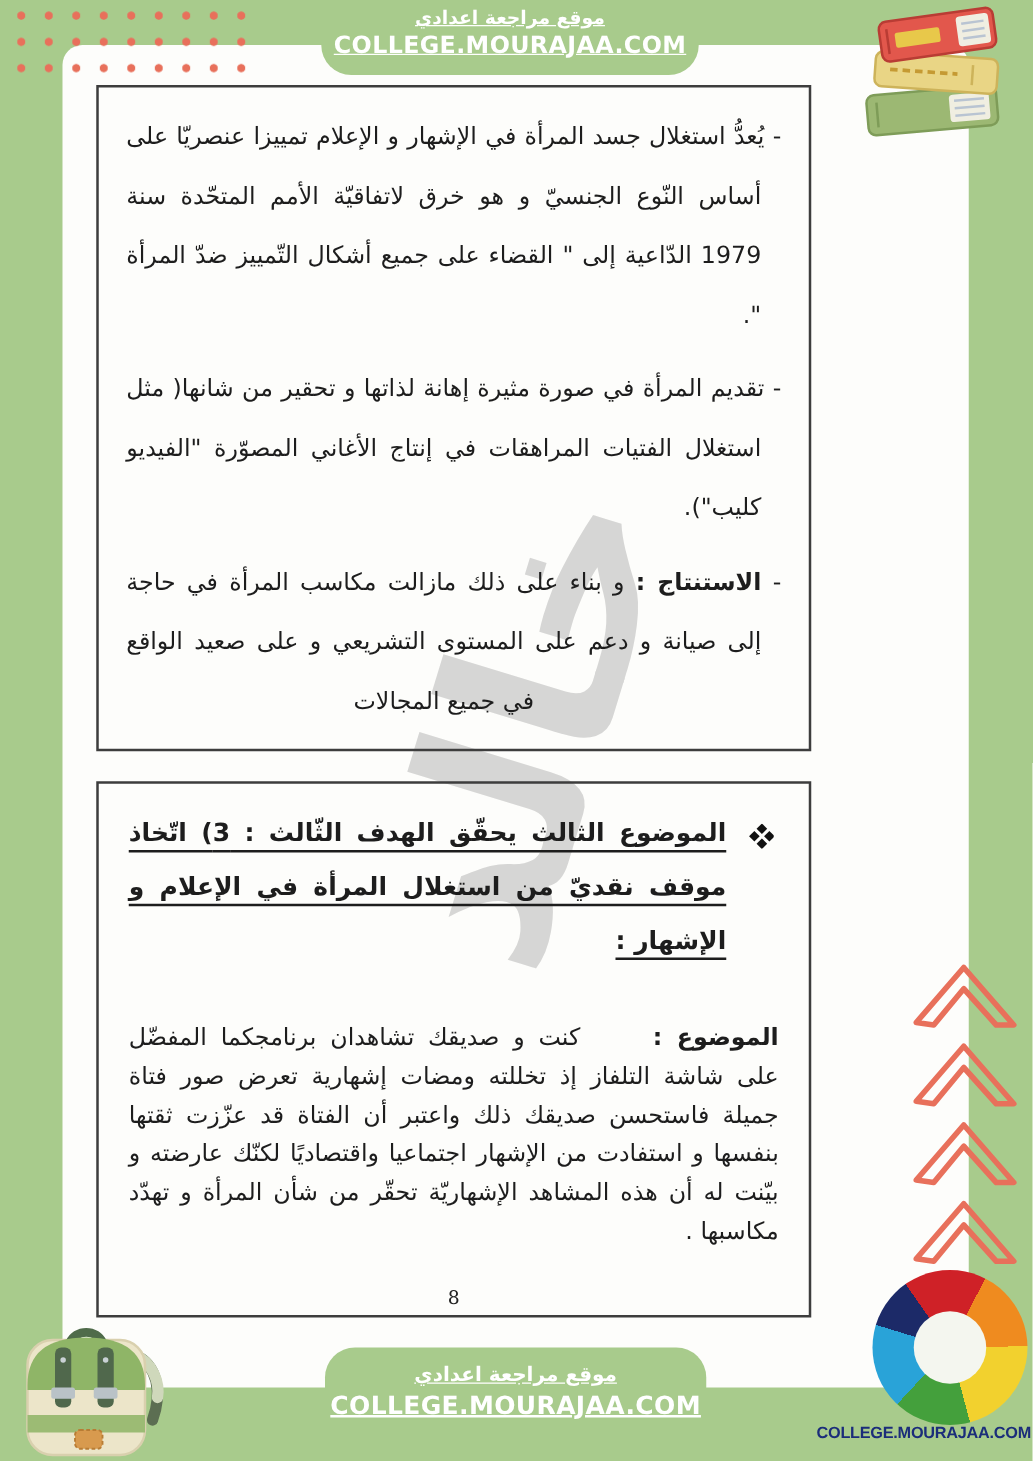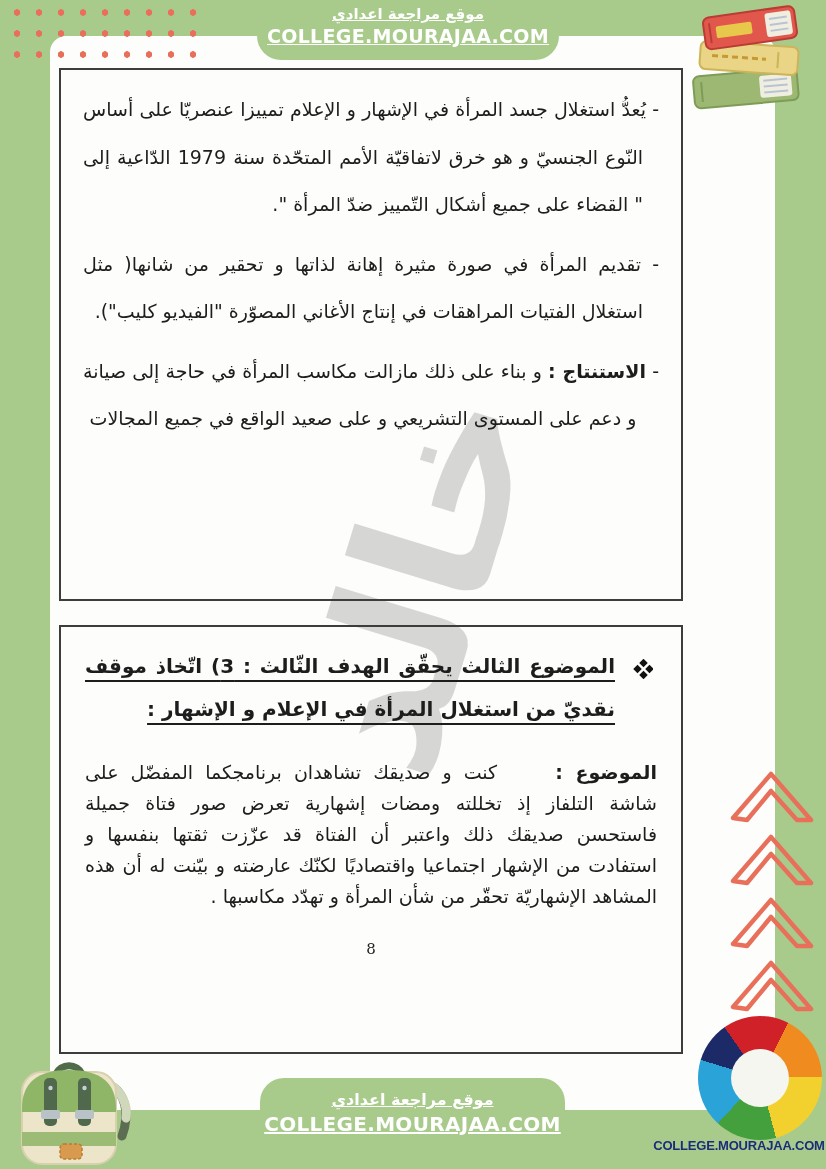--- a/index.html
+++ b/index.html
@@ -28,37 +28,37 @@
   }
   .footer-tab .l1{margin-top:12px;font-size:16px;font-weight:bold;text-decoration:underline;}
   .footer-tab .l2{margin-top:3px;font-size:20px;font-weight:bold;text-decoration:underline;letter-spacing:.3px;color:#fff;display:block;}
   
   .dots{
     position:absolute;left:2px;top:0;width:200px;height:62px;z-index:3;
     background-image:radial-gradient(circle,#e8705b 3px,rgba(0,0,0,0) 3.5px);
     background-size:22px 21px;background-position:4px 2px;
   }
   
-  .frame{position:absolute;left:59px;width:624px;border:2px solid #3d3d3d;box-sizing:border-box;z-index:2;direction:rtl;color:#1d1d1d;}
+  .frame{position:absolute;left:77px;width:572px;border:2px solid #3d3d3d;box-sizing:border-box;z-index:2;direction:rtl;color:#1d1d1d;}
   .frame1{top:68px;height:533px;padding:16px 22px 0 22px;}
   .frame2{top:625px;height:429px;padding:18px 24px 0 24px;}
   .para{
     font-size:19px;line-height:2.5;text-align:justify;
     padding-right:16px;text-indent:-16px;margin:0 0 12px 0;
   }
   .para:last-child{text-align-last:center;}
   .para .plead{font-weight:bold;}
   
   .heading-row{position:relative;padding-right:42px;}
   .heading{
     font-size:20px;font-weight:bold;line-height:2.15;text-align:justify;
     text-decoration:underline;text-underline-offset:7px;text-decoration-thickness:2px;
   }
   .diamond-bullet{position:absolute;right:4px;top:14px;width:20px;height:20px;}
-  .topic{margin-top:26px;font-size:19px;line-height:1.63;text-align:justify;}
+  .topic{margin-top:41px;font-size:19px;line-height:1.63;text-align:justify;}
   .topic .tlabel{font-weight:bold;}
   .topic .gap{display:inline-block;width:58px;}
   .pagenum{margin-top:28px;text-align:center;font-size:15px;font-family:"DejaVu Serif",serif;color:#222;}
   
   .watermark{
     position:absolute;left:130px;top:130px;width:580px;height:900px;z-index:1;
     display:flex;align-items:center;justify-content:center;pointer-events:none;
   }
   .watermark span{
     transform:rotate(-73deg);font-size:190px;font-weight:bold;white-space:nowrap;

